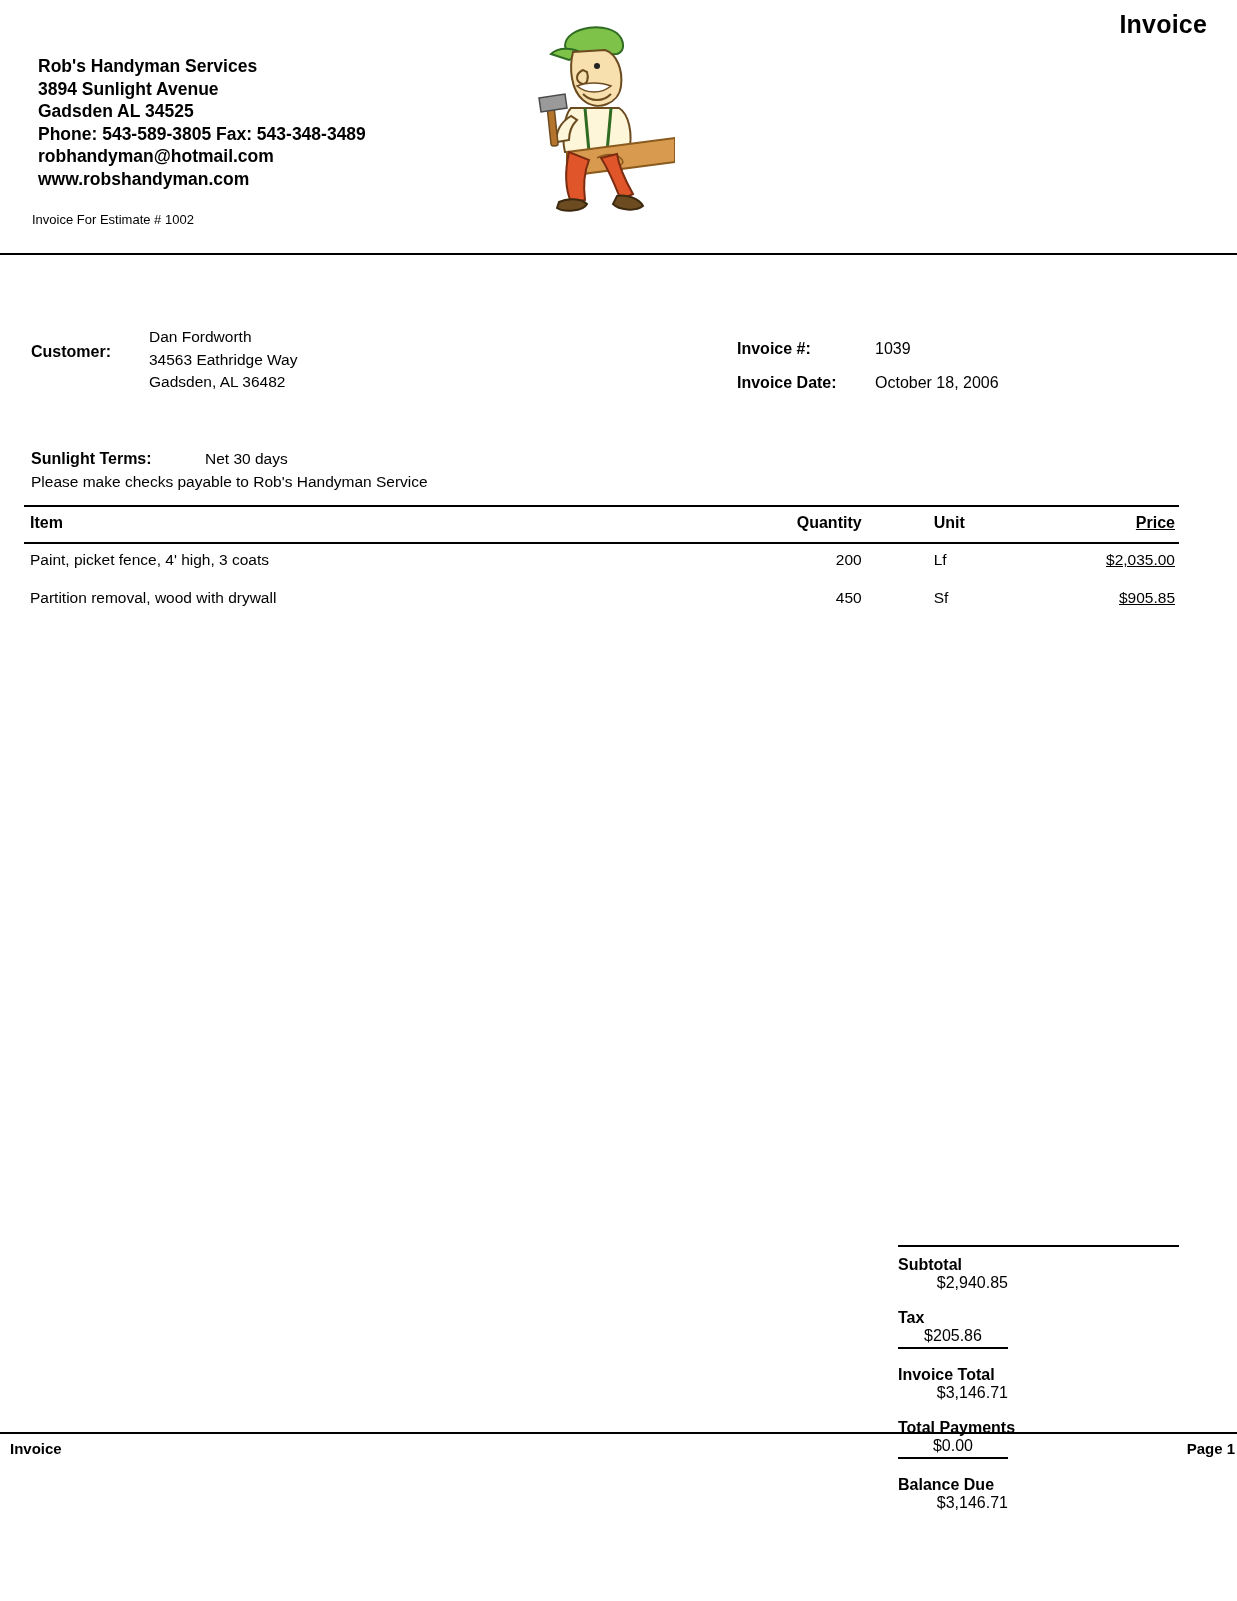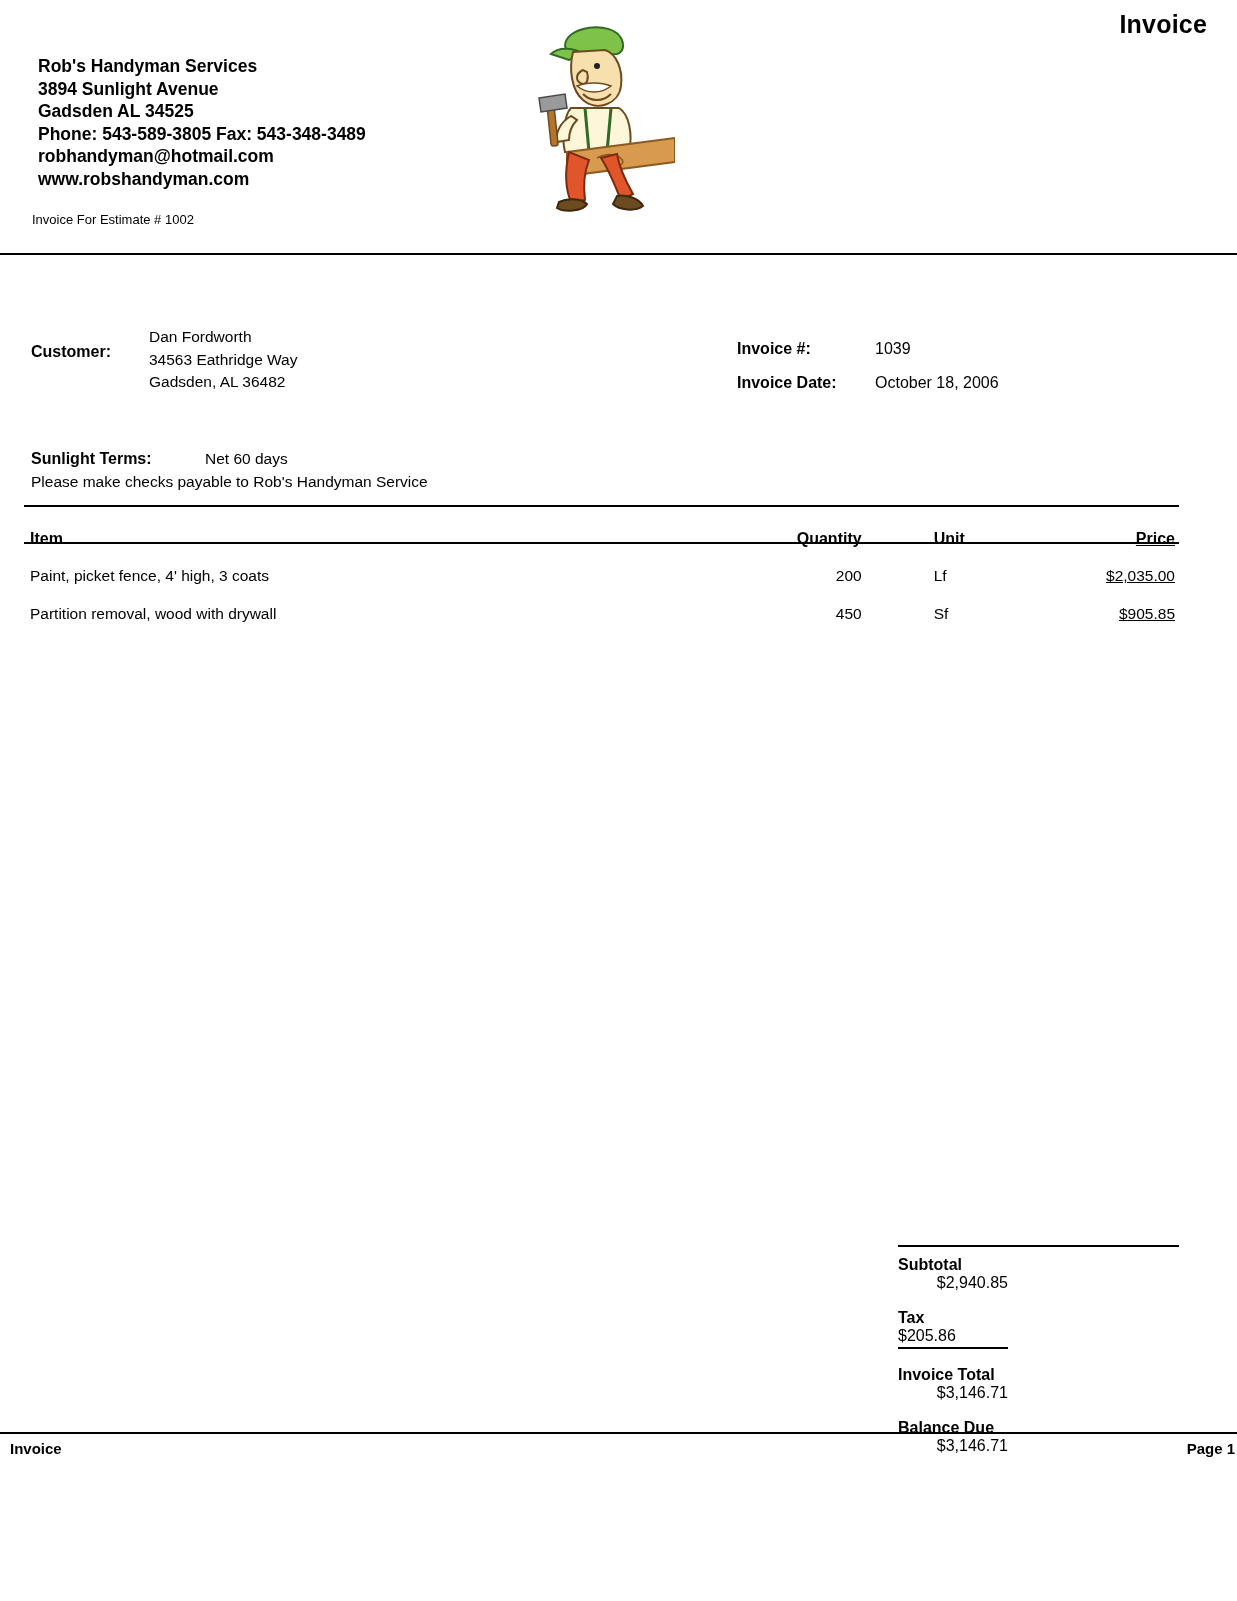--- a/index.html
+++ b/index.html
@@ -142,21 +142,20 @@
     top: 542px;
     width: 1155px;
     height: 2px;
     background: #000000;
   }
   .items {
     position: absolute;
     left: 24px;
     top: 505px;
     width: 1155px;
-    margin-top: 16px;
   }
   .items table {
     width: 1155px;
     border-collapse: collapse;
     font-size: 15.5px;
   }
   .items th {
     font-weight: bold;
     font-size: 16px;
     padding: 9px 0 9px 0;
@@ -194,21 +193,21 @@
   .totals-row .lbl {
     font-weight: bold;
   }
   .totals-row .val {
     font-weight: normal;
   }
   .underline-val {
     border-bottom: 2px solid #000;
     padding-bottom: 2px;
     min-width: 110px;
-    text-align: left;
+    text-align: center;
   }
   .plain-val {
     min-width: 110px;
     text-align: right;
   }
 
   
   .rule-bottom {
     position: absolute;
     left: 0;
@@ -298,21 +297,21 @@
     <div class="meta">
       <div class="meta-row">
         <span class="meta-label">Invoice #:</span><span class="meta-value">1039</span>
       </div>
       <div class="meta-row">
         <span class="meta-label">Invoice Date:</span><span class="meta-value">October 18, 2006</span>
       </div>
     </div>
 
     <div class="terms-label">Sunlight Terms:</div>
-    <div class="terms-value">Net 60 days</div>
+    <div class="terms-value">Net 30 days</div>
     <div class="terms-note">Please make checks payable to Rob's Handyman Service</div>
 
     <div class="tbl-rule-a"></div>
     <div class="tbl-rule-b"></div>
     <div class="items">
       <table>
         <thead>
           <tr>
             <th class="col-item">Item</th>
             <th class="col-qty">Quantity</th>
@@ -348,20 +347,24 @@
       <div class="totals-row">
         <span class="lbl">Tax</span>
         <span class="val underline-val">$205.86</span>
       </div>
 
       <div class="totals-row">
         <span class="lbl">Invoice Total</span>
         <span class="val plain-val">$3,146.71</span>
       </div>
 
+      <div class="totals-row">
+        <span class="lbl">Total Payments</span>
+        <span class="val underline-val">$0.00</span>
+      </div>
 
       <div class="totals-row">
         <span class="lbl">Balance Due</span>
         <span class="val plain-val">$3,146.71</span>
       </div>
     </div>
 
     <div class="rule-bottom"></div>
     <div class="foot-left">Invoice</div>
     <div class="foot-right">Page 1</div>

